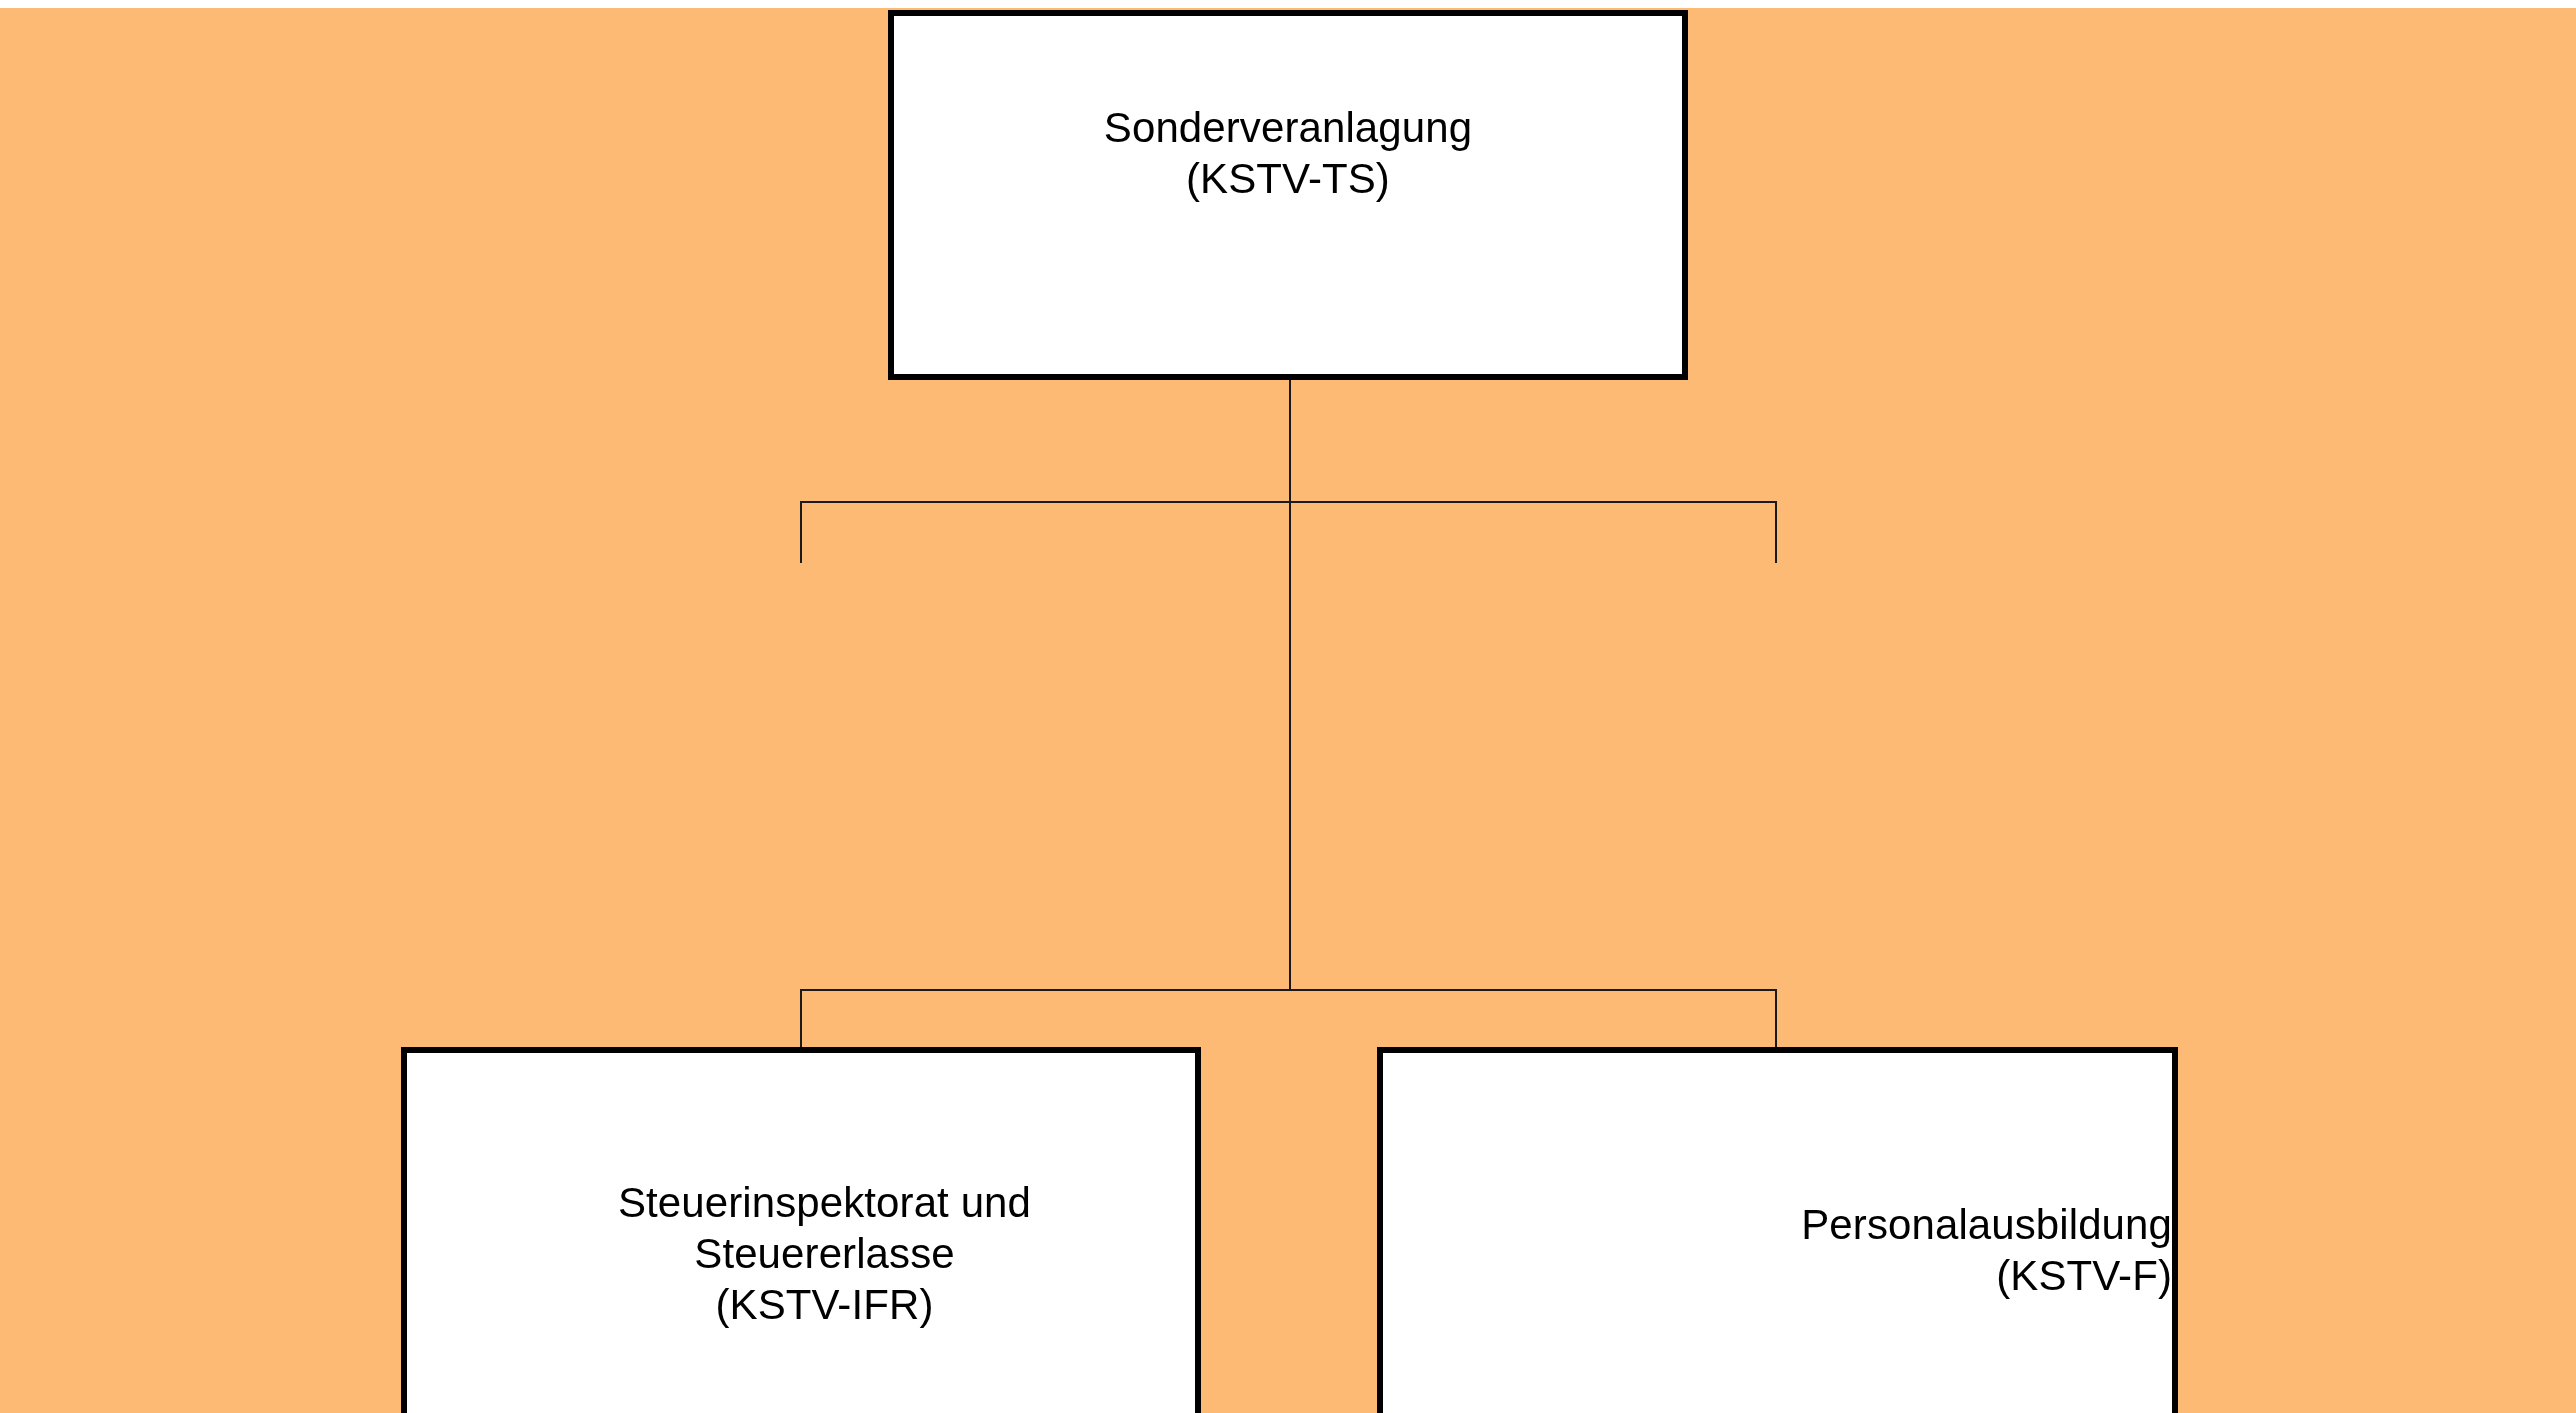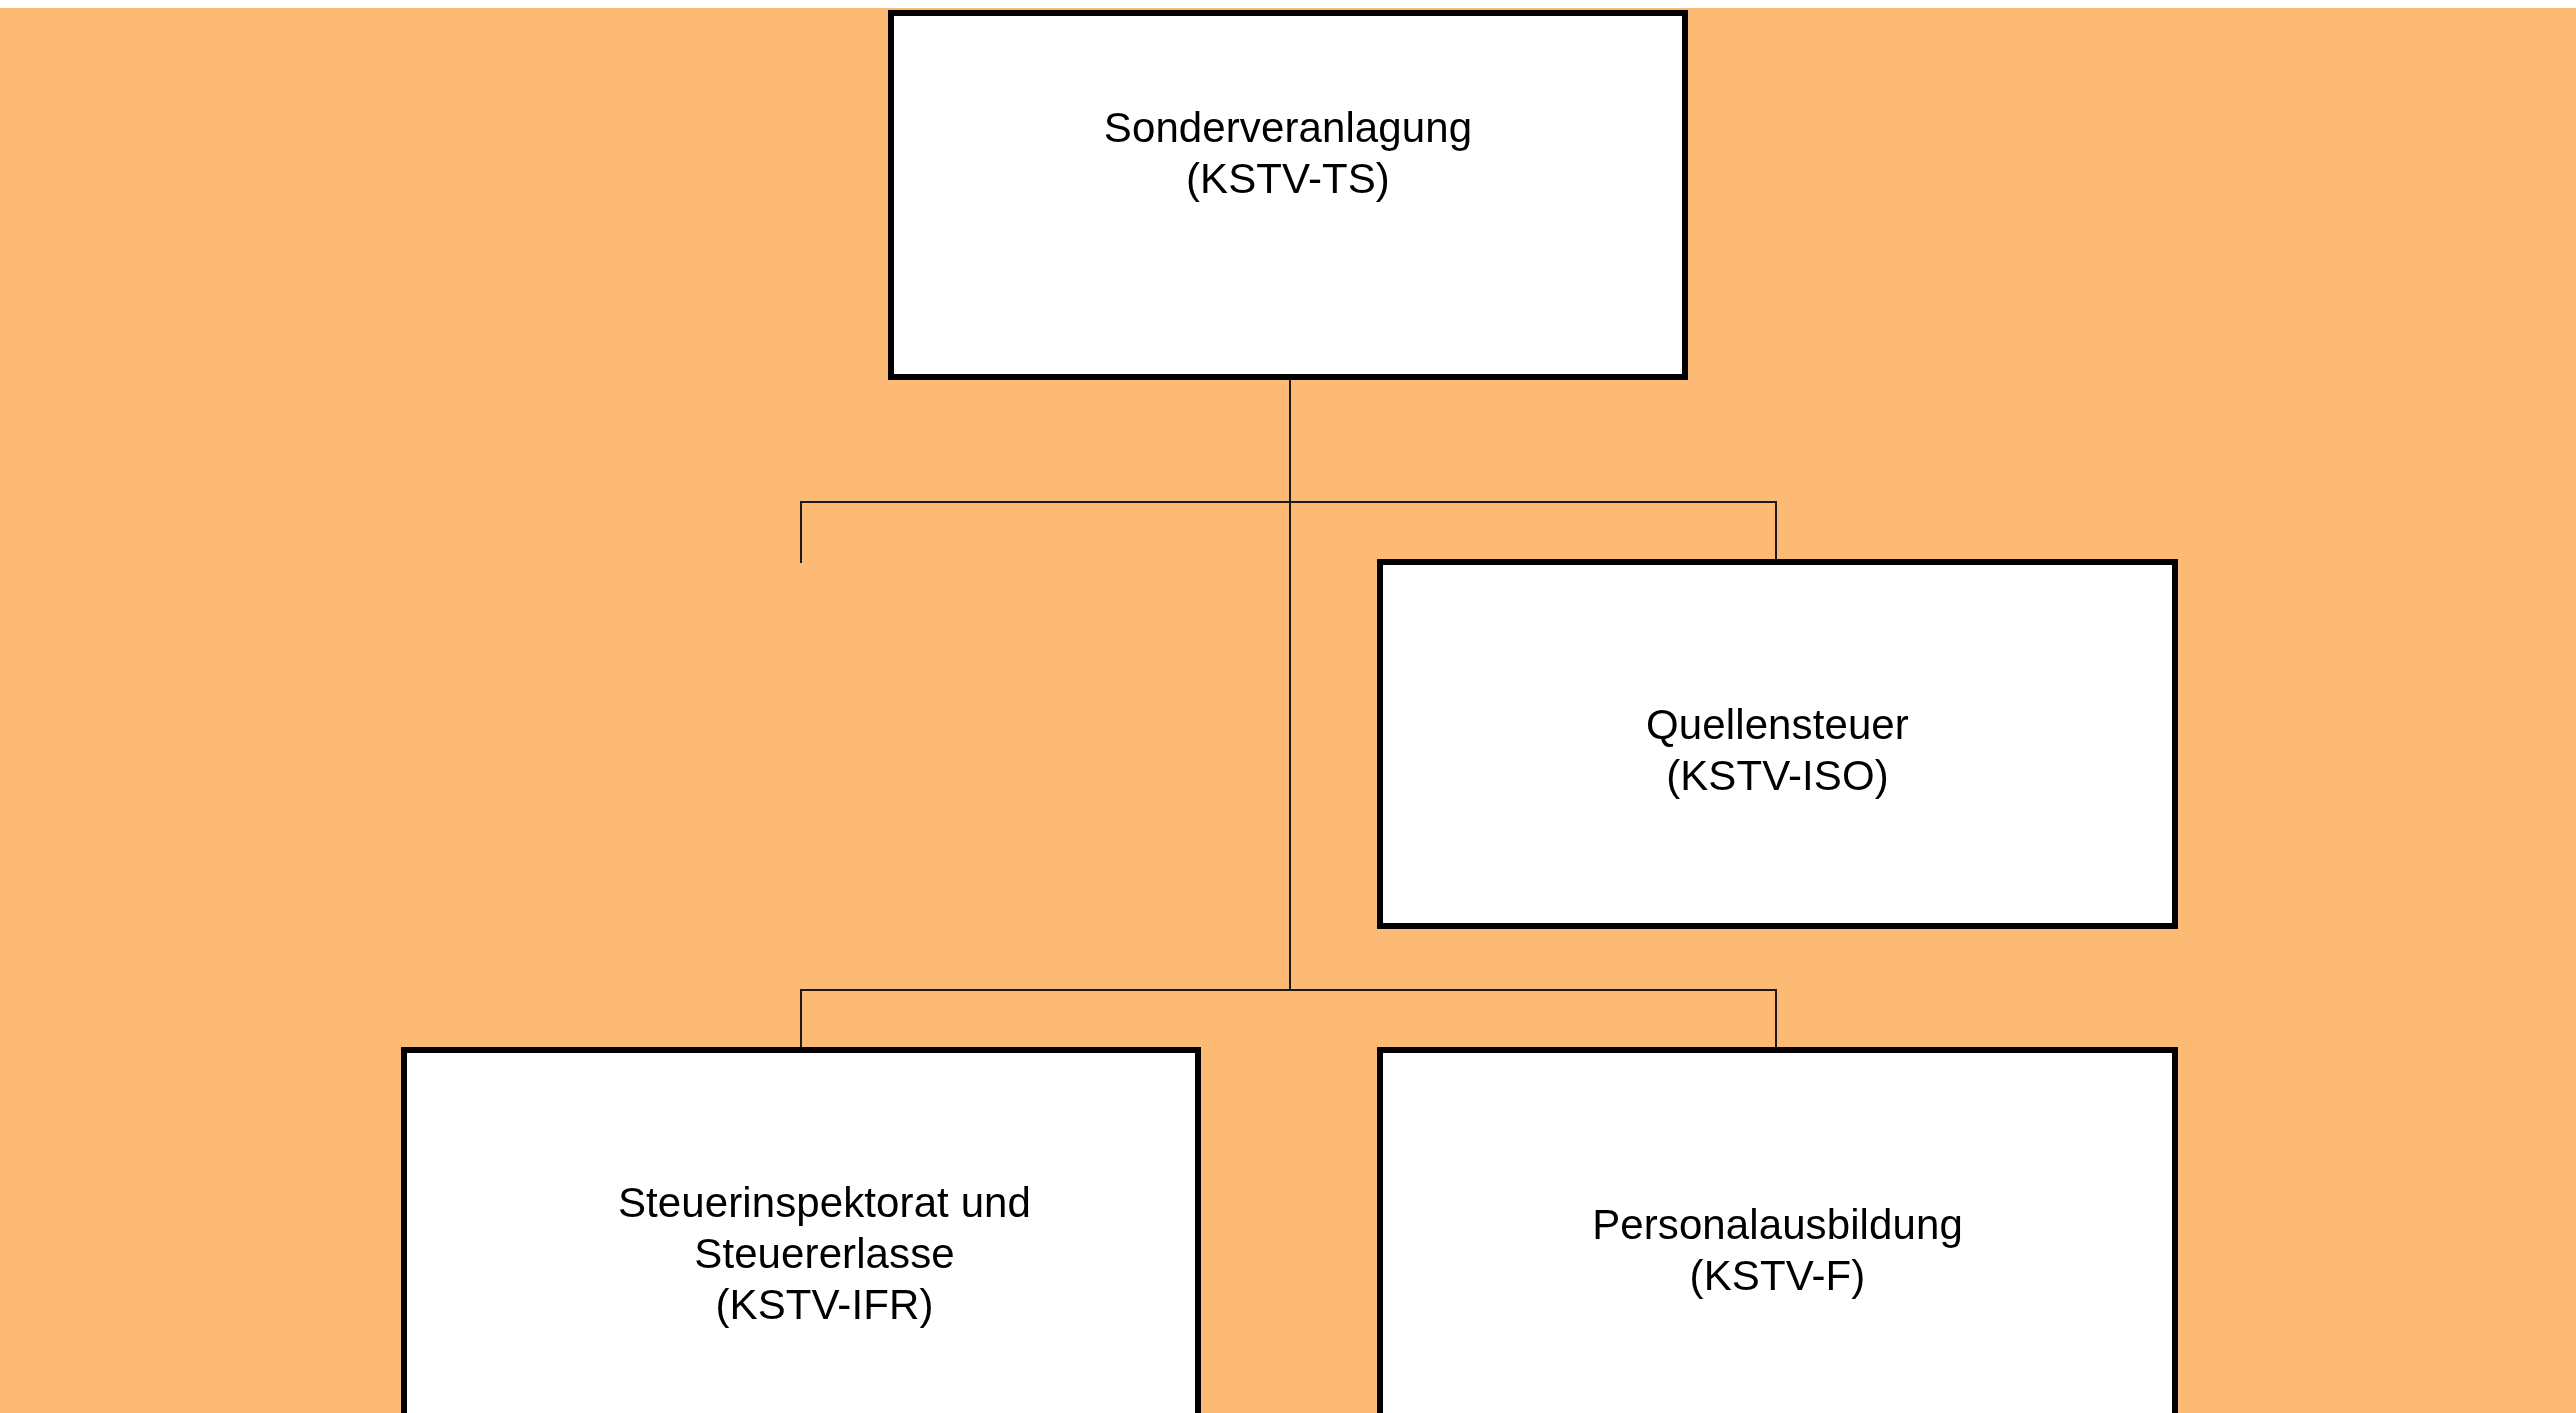--- a/index.html
+++ b/index.html
@@ -54,21 +54,21 @@
   #node-igi       { left: 401px;  top: 551px;  width: 800px; height: 370px; }
   #node-igi .node-text       { margin-top: 134px; }
 
   #node-iso       { left: 1377px; top: 551px;  width: 801px; height: 370px; }
   #node-iso .node-text       { margin-top: 134px; }
 
   #node-ifr       { left: 401px;  top: 1039px; width: 800px; height: 395px; }
   #node-ifr .node-text       { margin-top: 124px; padding-left: 47px; }
 
   #node-f         { left: 1377px; top: 1039px; width: 801px; height: 395px; }
-  #node-f .node-text         { margin-top: 146px; }
+  #node-f .node-text         { margin-top: 146px; text-align: right; }
 
   
   #conn-root-stem { left: 1289px; top: 372px;  height: 122px; }
   #conn-bar-1     { left: 800px;  top: 493px;  width: 977px; }
   #conn-drop-1L   { left: 800px;  top: 493px;  height: 62px; }
   #conn-drop-1R   { left: 1775px; top: 493px;  height: 62px; }
   #conn-mid-stem  { left: 1289px; top: 493px;  height: 490px; }
   #conn-bar-2     { left: 800px;  top: 981px; width: 977px; }
   #conn-drop-2L   { left: 800px;  top: 981px; height: 62px; }
   #conn-drop-2R   { left: 1775px; top: 981px; height: 62px; }
@@ -89,24 +89,20 @@
   <div class="conn conn-h" id="conn-bar-2"></div>
   <div class="conn conn-v" id="conn-drop-2L"></div>
   <div class="conn conn-v" id="conn-drop-2R"></div>
 
   <div class="node" id="node-root">
     <div class="node-text">Sonderveranlagung
 (KSTV-TS)</div>
   </div>
 
 
-  <div class="node" id="node-iso">
-    <div class="node-text">Quellensteuer
-(KSTV-ISO)</div>
-  </div>
 
   <div class="node" id="node-ifr">
     <div class="node-text">Steuerinspektorat und
 Steuererlasse
 (KSTV-IFR)</div>
   </div>
 
   <div class="node" id="node-f">
     <div class="node-text">Personalausbildung
 (KSTV-F)</div>

